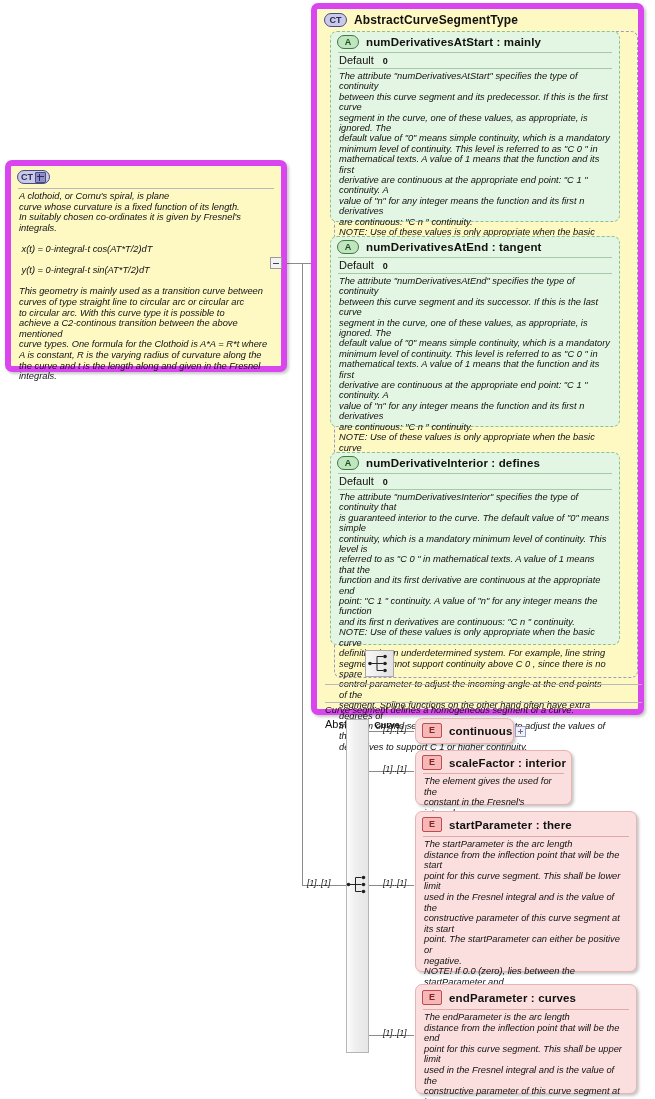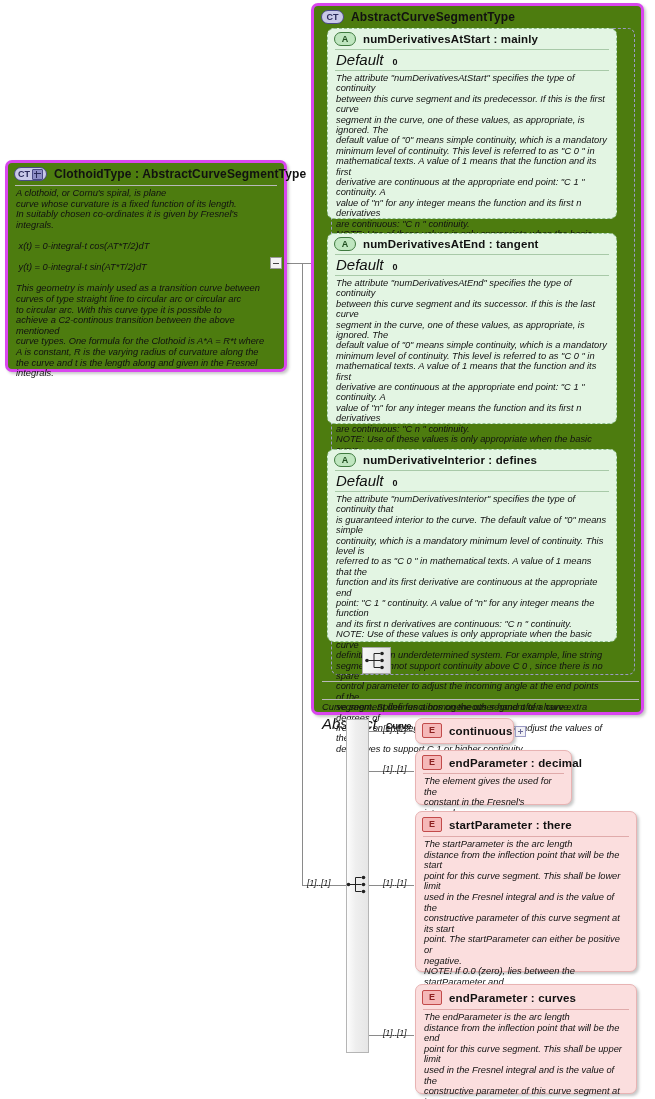--- a/index.html
+++ b/index.html
@@ -11,21 +11,21 @@
     overflow:hidden;
     -webkit-font-smoothing:antialiased;
   }
   .canvas{position:absolute;left:0;top:0;width:655px;height:1099px;}
 
   
   .box{position:absolute;border-radius:7px;box-sizing:border-box;}
   .box-shadow{box-shadow:2px 2px 3px rgba(0,0,0,0.22);}
 
   
-  .ct{background:#4d7c0f;border:3px solid #d946ef;}
+  .ct{background:#fef9c3;border:6px solid #d946ef;}
 
   
   .attr{background:#e3f5e3;border:1px dashed #8fbf8f;}
 
   
   .el{background:#fbdede;border:1px solid #e8b3b3;}
 
   .hdr{display:flex;align-items:center;gap:7px;padding:4px 7px 4px 6px;}
 
   .tag{
@@ -64,21 +64,21 @@
     font-size:11.5px;font-weight:bold;color:#111;letter-spacing:0.15px;
     white-space:nowrap;
   }
   .title-lg{font-size:12px;}
 
   .sep{height:1px;background:#b9b9b9;margin:0 7px;}
   .sep-green{height:1px;background:#a8c9a8;margin:0 7px;}
   .sep-pink{height:1px;background:#e0aaaa;margin:0 7px;}
 
   .kvrow{display:flex;align-items:baseline;gap:9px;padding:1px 8px 2px 8px;}
-  .kv-k{font-size:15px;font-style:italic;color:#111;}
+  .kv-k{font-size:11px;color:#111;}
   .kv-v{font-size:9px;font-weight:bold;color:#111;}
 
   .doc{
     font-size:9.3px;line-height:10.6px;font-style:italic;color:#111;
     padding:2px 8px 4px 8px;white-space:pre-wrap;
   }
   .doc-tight{line-height:10.4px;}
 
   
   .card{
@@ -149,21 +149,20 @@
   <div class="ln lnh" style="left:369px;top:771px;width:45px;"></div>
   <div class="ln lnh" style="left:369px;top:885px;width:45px;"></div>
   <div class="ln lnh" style="left:369px;top:1035px;width:45px;"></div>
 
   <div class="box box-shadow ct" style="left:5px;top:160px;width:282px;width:282px;height:212px;">
     <div class="hdr">
       <span class="tag tag-ct-plus">
         <span>CT</span>
           <span class="plusglyph"></span>
       </span>
-      <span class="title title-lg">ClothoidType : AbstractCurveSegmentType</span>
     </div>
     <div class="sep"></div>
     <div class="doc">A clothoid, or Cornu's spiral, is plane
 curve whose curvature is a fixed function of its length.
 In suitably chosen co-ordinates it is given by Fresnel's
 integrals.
 
  x(t) = 0-integral-t cos(AT*T/2)dT
 
  y(t) = 0-integral-t sin(AT*T/2)dT
@@ -317,21 +316,21 @@
       <span class="tag tag-e">E</span>
       <span class="title">continuous</span>
     </div>
   </div>
   <div class="plus-sm" style="left:515px;top:726px;"></div>
 
   <span class="card" style="left:383px;top:764px;">[1]..[1]</span>
   <div class="box box-shadow el" style="left:415px;top:750px;width:157px;height:55px;">
     <div class="hdr" style="padding:4px 6px 3px 6px;">
       <span class="tag tag-e">E</span>
-      <span class="title">endParameter : decimal</span>
+      <span class="title">scaleFactor : interior</span>
     </div>
     <div class="sep-pink"></div>
     <div class="doc">The element gives the used for the
 constant in the Fresnel's integrals.</div>
   </div>
 
   <span class="card" style="left:383px;top:878px;">[1]..[1]</span>
   <div class="box box-shadow el" style="left:415px;top:811px;width:222px;height:161px;">
     <div class="hdr" style="padding:5px 6px 4px 6px;">
       <span class="tag tag-e">E</span>

